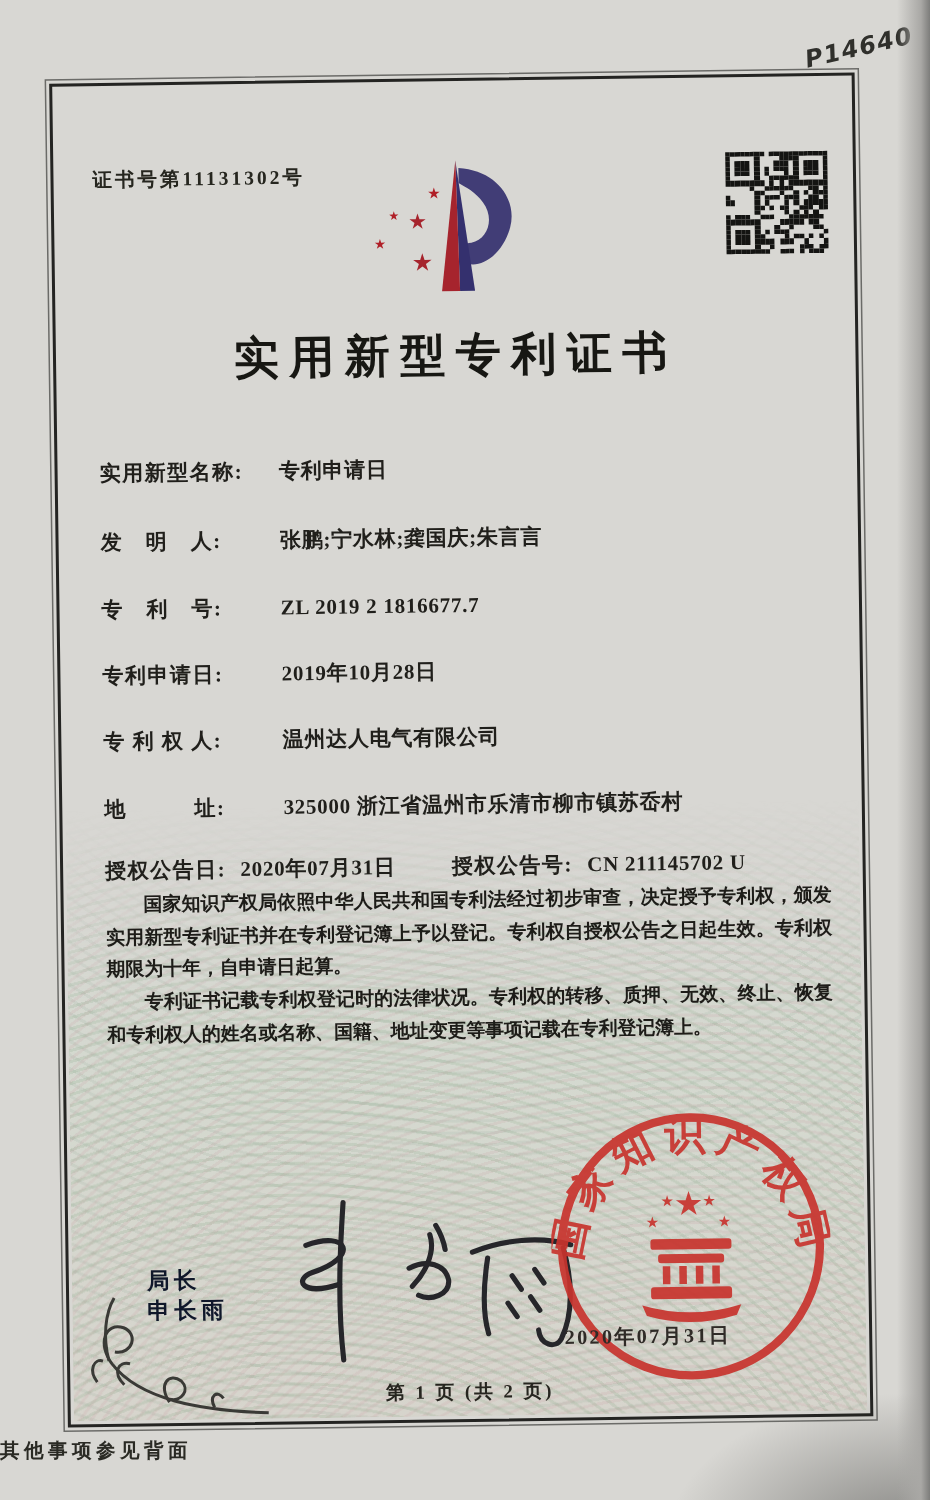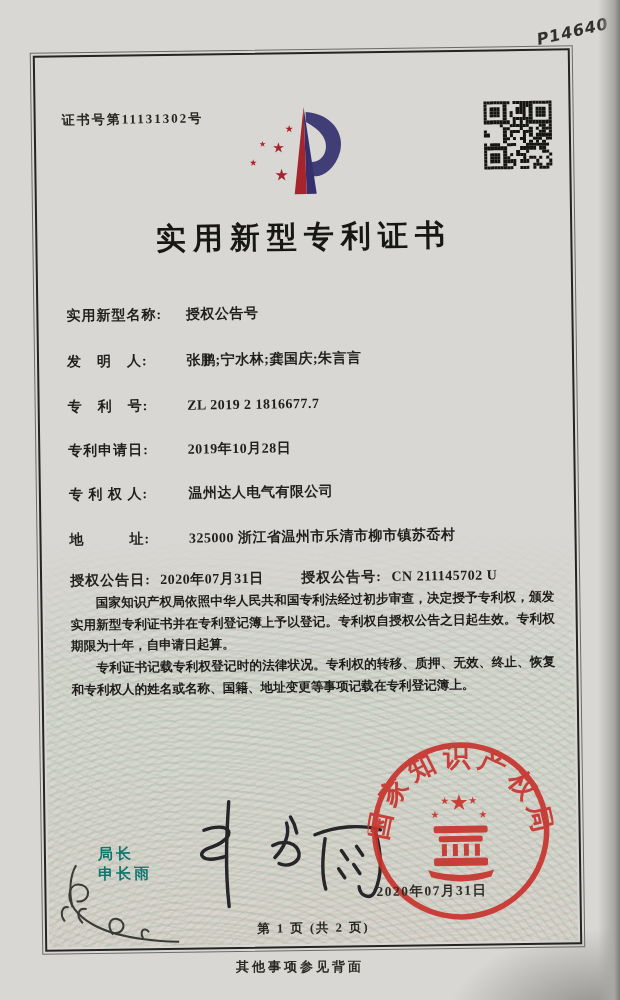--- a/index.html
+++ b/index.html
@@ -59,34 +59,34 @@
   .field-row .val{font-weight:600;letter-spacing:.5px;}
   .grant-pair{display:inline-block;}
   .grant-pair + .grant-pair{margin-left:34px;}
   .paras{
     position:absolute;left:28px;top:536px;width:484px;z-index:1;
     font-size:12.6px;line-height:1.72;color:#1d1c18;font-weight:600;
     text-align:justify;
   }
   .paras p{margin:0;text-indent:2em;}
   .signer{position:absolute;left:52px;z-index:1;font-size:15px;font-weight:700;
-    letter-spacing:3px;color:#0f766e;}
+    letter-spacing:3px;color:#0f172a;}
   .sig-svg{position:absolute;left:128px;top:738px;width:222px;height:122px;z-index:1;}
   .seal-svg{position:absolute;left:322px;top:686px;width:186px;height:186px;z-index:2;opacity:.92;}
   .seal-date{
     position:absolute;left:330px;top:830px;z-index:3;font-size:13.5px;font-weight:700;
     letter-spacing:1.5px;color:#2f2b27;
   }
   .flourish{position:absolute;left:4px;top:806px;width:132px;height:84px;z-index:1;}
   .page-info{
     position:absolute;left:0;top:866px;width:100%;text-align:center;z-index:1;
     font-size:12.5px;font-weight:700;letter-spacing:2px;color:#26251f;
   }
   .back-note{
-    position:absolute;left:0;top:958px;width:600px;text-align:center;
+    position:absolute;left:0;top:958px;width:600px;
     font-size:13px;font-weight:700;letter-spacing:3px;color:#2a2a24;
   }
   .annotation{
     position:absolute;left:536px;top:22px;font-size:16px;color:#30302c;
     font-family:"DejaVu Sans",sans-serif;font-style:italic;font-weight:600;
     transform:rotate(-13deg);letter-spacing:1px;
   }
 </style>
 </head>
 <body>
@@ -553,21 +553,21 @@
         <span class="on"></span>
         <span class="on"></span>
         <span class="on"></span>
         <span></span>
       </div>
 
     <div class="title">实用新型专利证书</div>
 
     <div class="field-row" style="top:250px">
       <span class="lbl">实用新型名称:</span>
-      <span class="val">授权公告号</span>
+      <span class="val">专利申请日</span>
     </div>
     <div class="field-row" style="top:296px">
       <span class="lbl">发　明　人:</span>
       <span class="val">张鹏;宁水林;龚国庆;朱言言</span>
     </div>
     <div class="field-row" style="top:341px">
       <span class="lbl">专　利　号:</span>
       <span class="val">ZL 2019 2 1816677.7</span>
     </div>
     <div class="field-row" style="top:385px">

